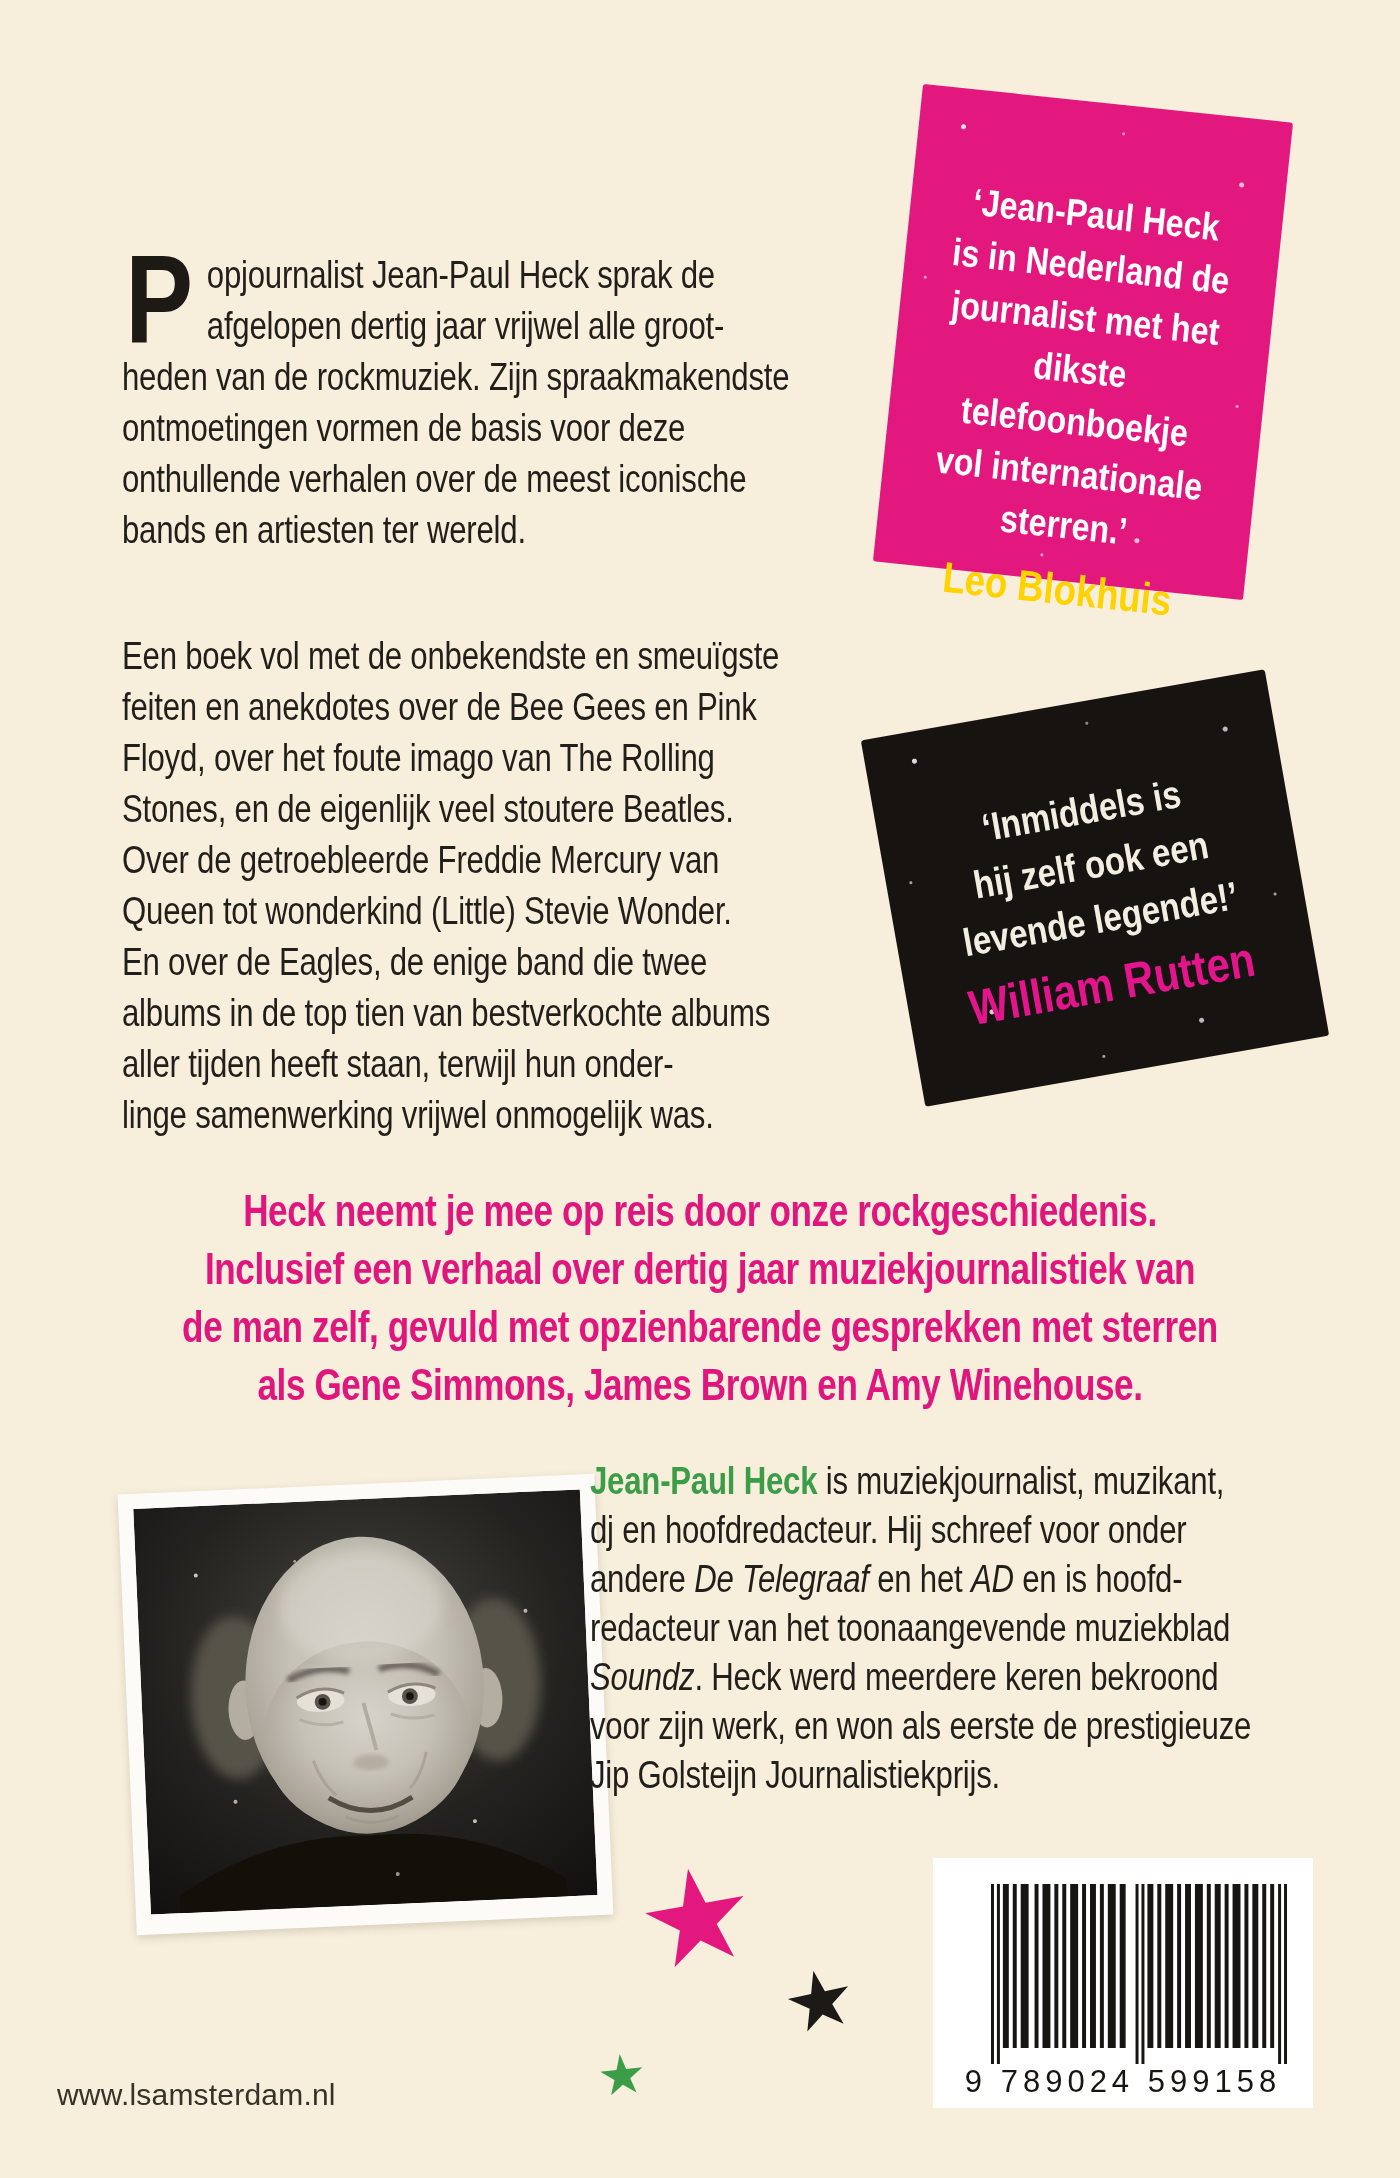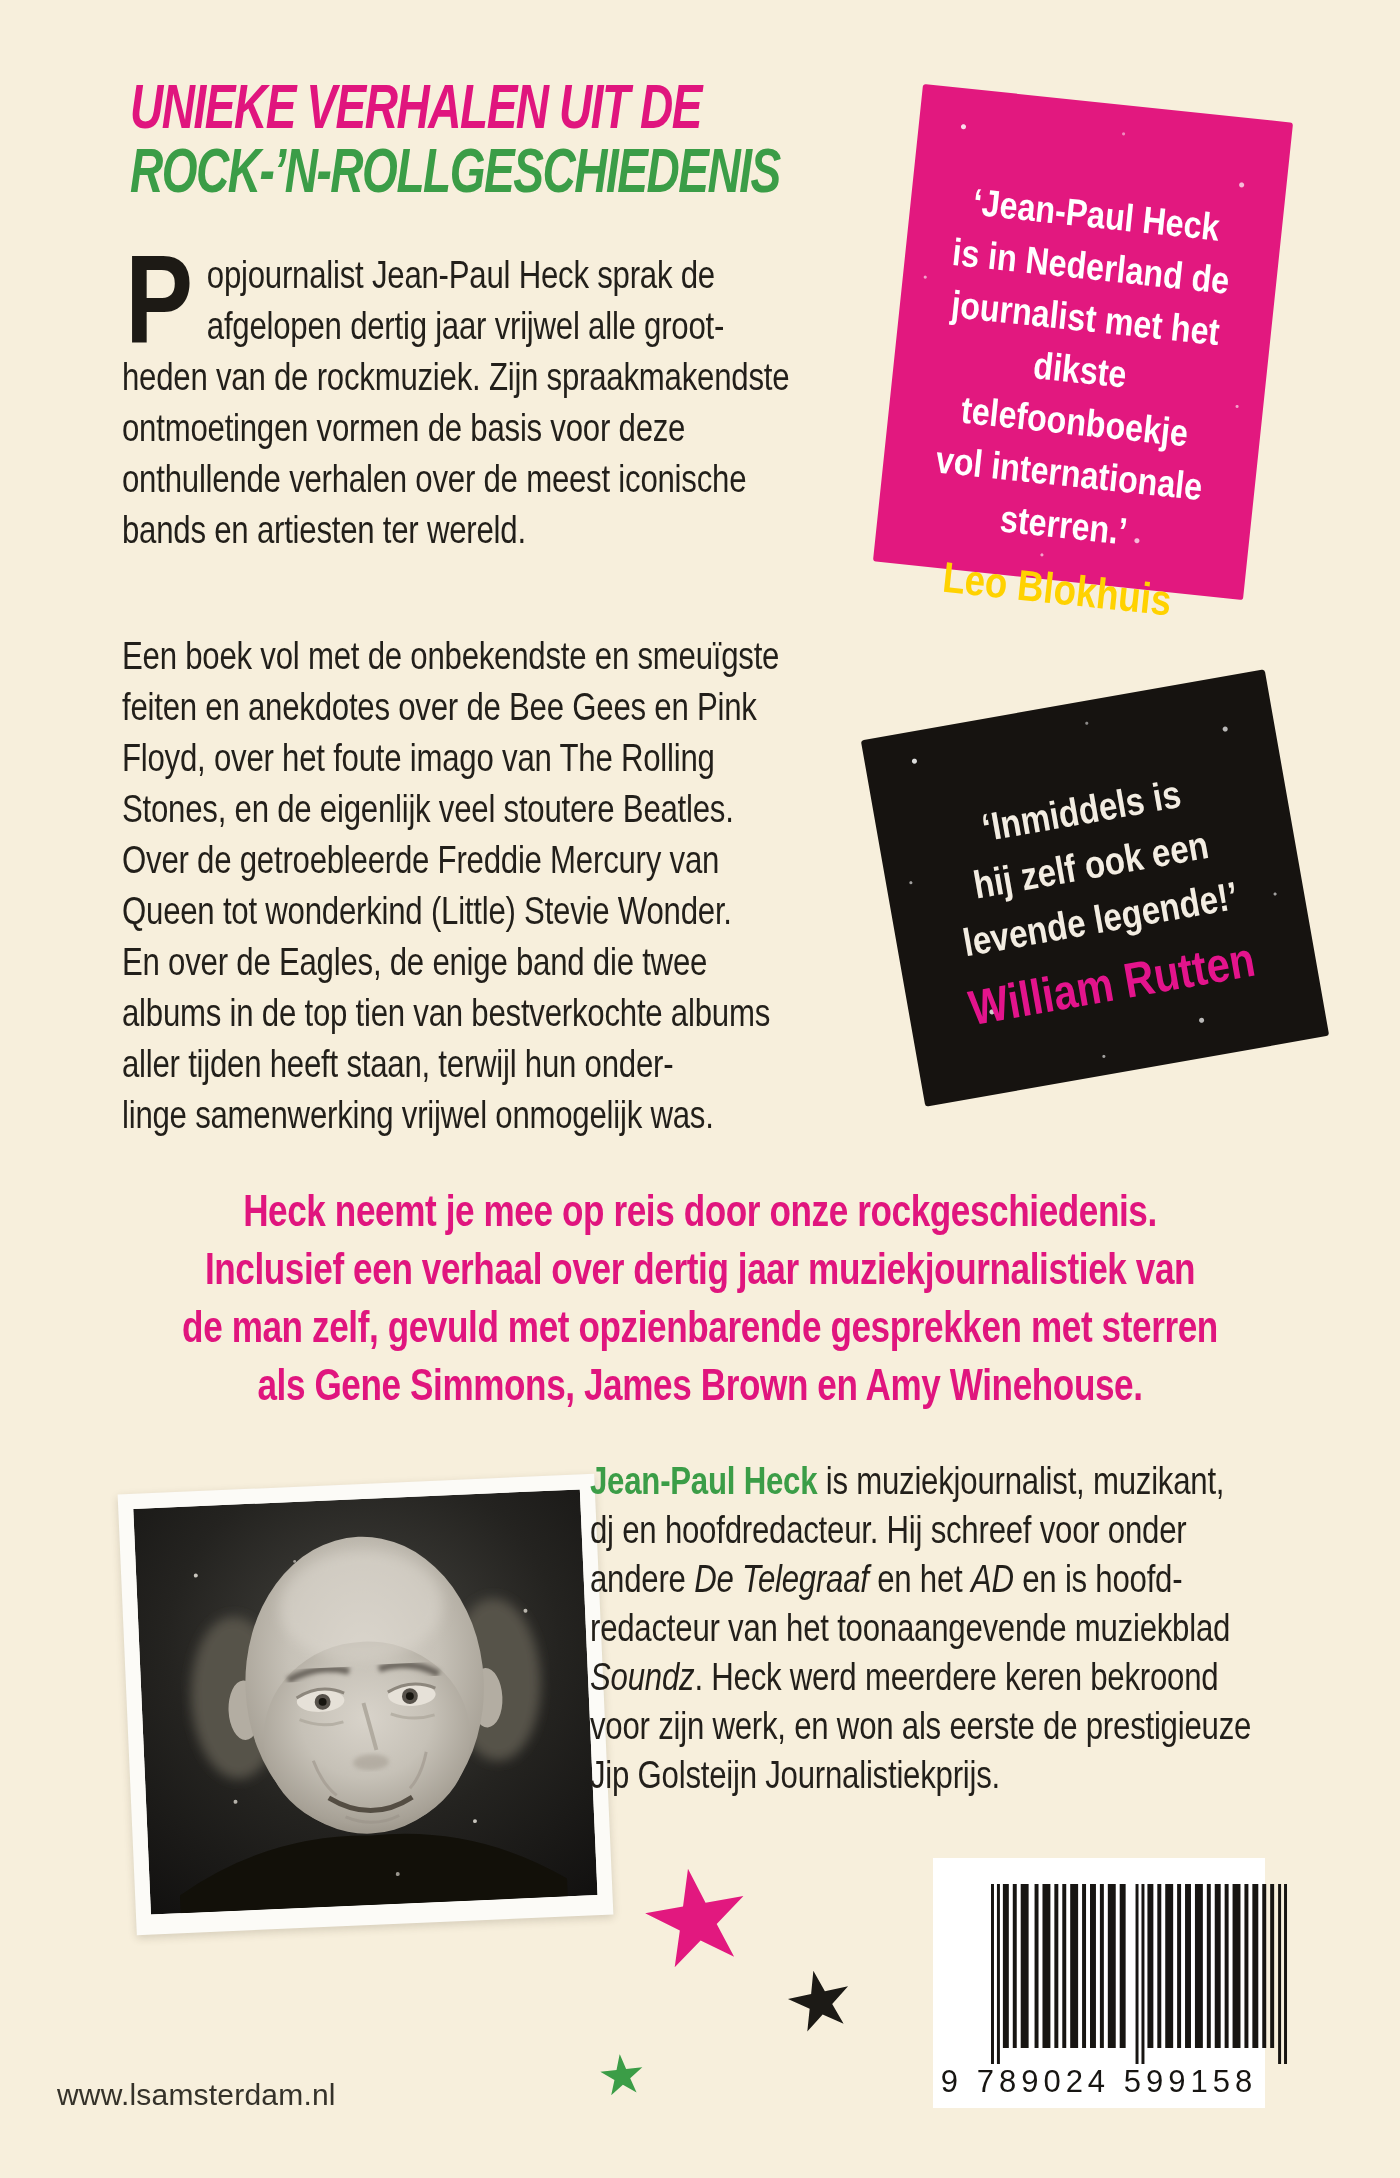--- a/index.html
+++ b/index.html
@@ -87,42 +87,38 @@
   .star{
     position:absolute;
     clip-path:polygon(50% 0%,61% 35%,98% 35%,68% 57%,79% 91%,50% 70%,21% 91%,32% 57%,2% 35%,39% 35%);
   }
   .star-pink{left:645px;top:1868px;width:104px;height:104px;background:#e2187f;transform:rotate(-10deg);}
   .star-black{left:788px;top:1970px;width:64px;height:64px;background:#1c1a16;transform:rotate(-12deg);}
   .star-green{left:600px;top:2054px;width:44px;height:44px;background:#3b9d47;transform:rotate(-6deg);}
 
   
   .barcode-box{
-    position:absolute;left:933px;top:1858px;width:332px;height:250px;background:#ffffff;
+    position:absolute;left:933px;top:1858px;width:380px;height:250px;background:#ffffff;
   }
   .barcode-bars{position:absolute;left:58px;top:26px;width:297px;height:180px;}
   .barcode-digits{
     position:absolute;left:0;right:0;bottom:8px;text-align:center;
     font-size:31px;letter-spacing:5px;color:#171512;white-space:nowrap;
   }
 
   
   .site{
     position:absolute;left:57px;top:2078px;font-size:30px;color:#35322a;letter-spacing:0.2px;
   }
 </style>
 </head>
 <body>
 
 <div class="page">
 
-  <header class="title">
-    <div class="tline t1">UNIEKE VERHALEN UIT DE</div>
-    <div class="tline t2">ROCK-’N-ROLLGESCHIEDENIS</div>
-  </header>
 
   <section class="para p1">
     <span class="dropcap">P</span>
     <div class="line indent">opjournalist Jean-Paul Heck sprak de</div>
     <div class="line indent">afgelopen dertig jaar vrijwel alle groot-</div>
     <div class="line">heden van de rockmuziek. Zijn spraakmakendste</div>
     <div class="line">ontmoetingen vormen de basis voor deze</div>
     <div class="line">onthullende verhalen over de meest iconische</div>
     <div class="line">bands en artiesten ter wereld.</div>
   </section>

